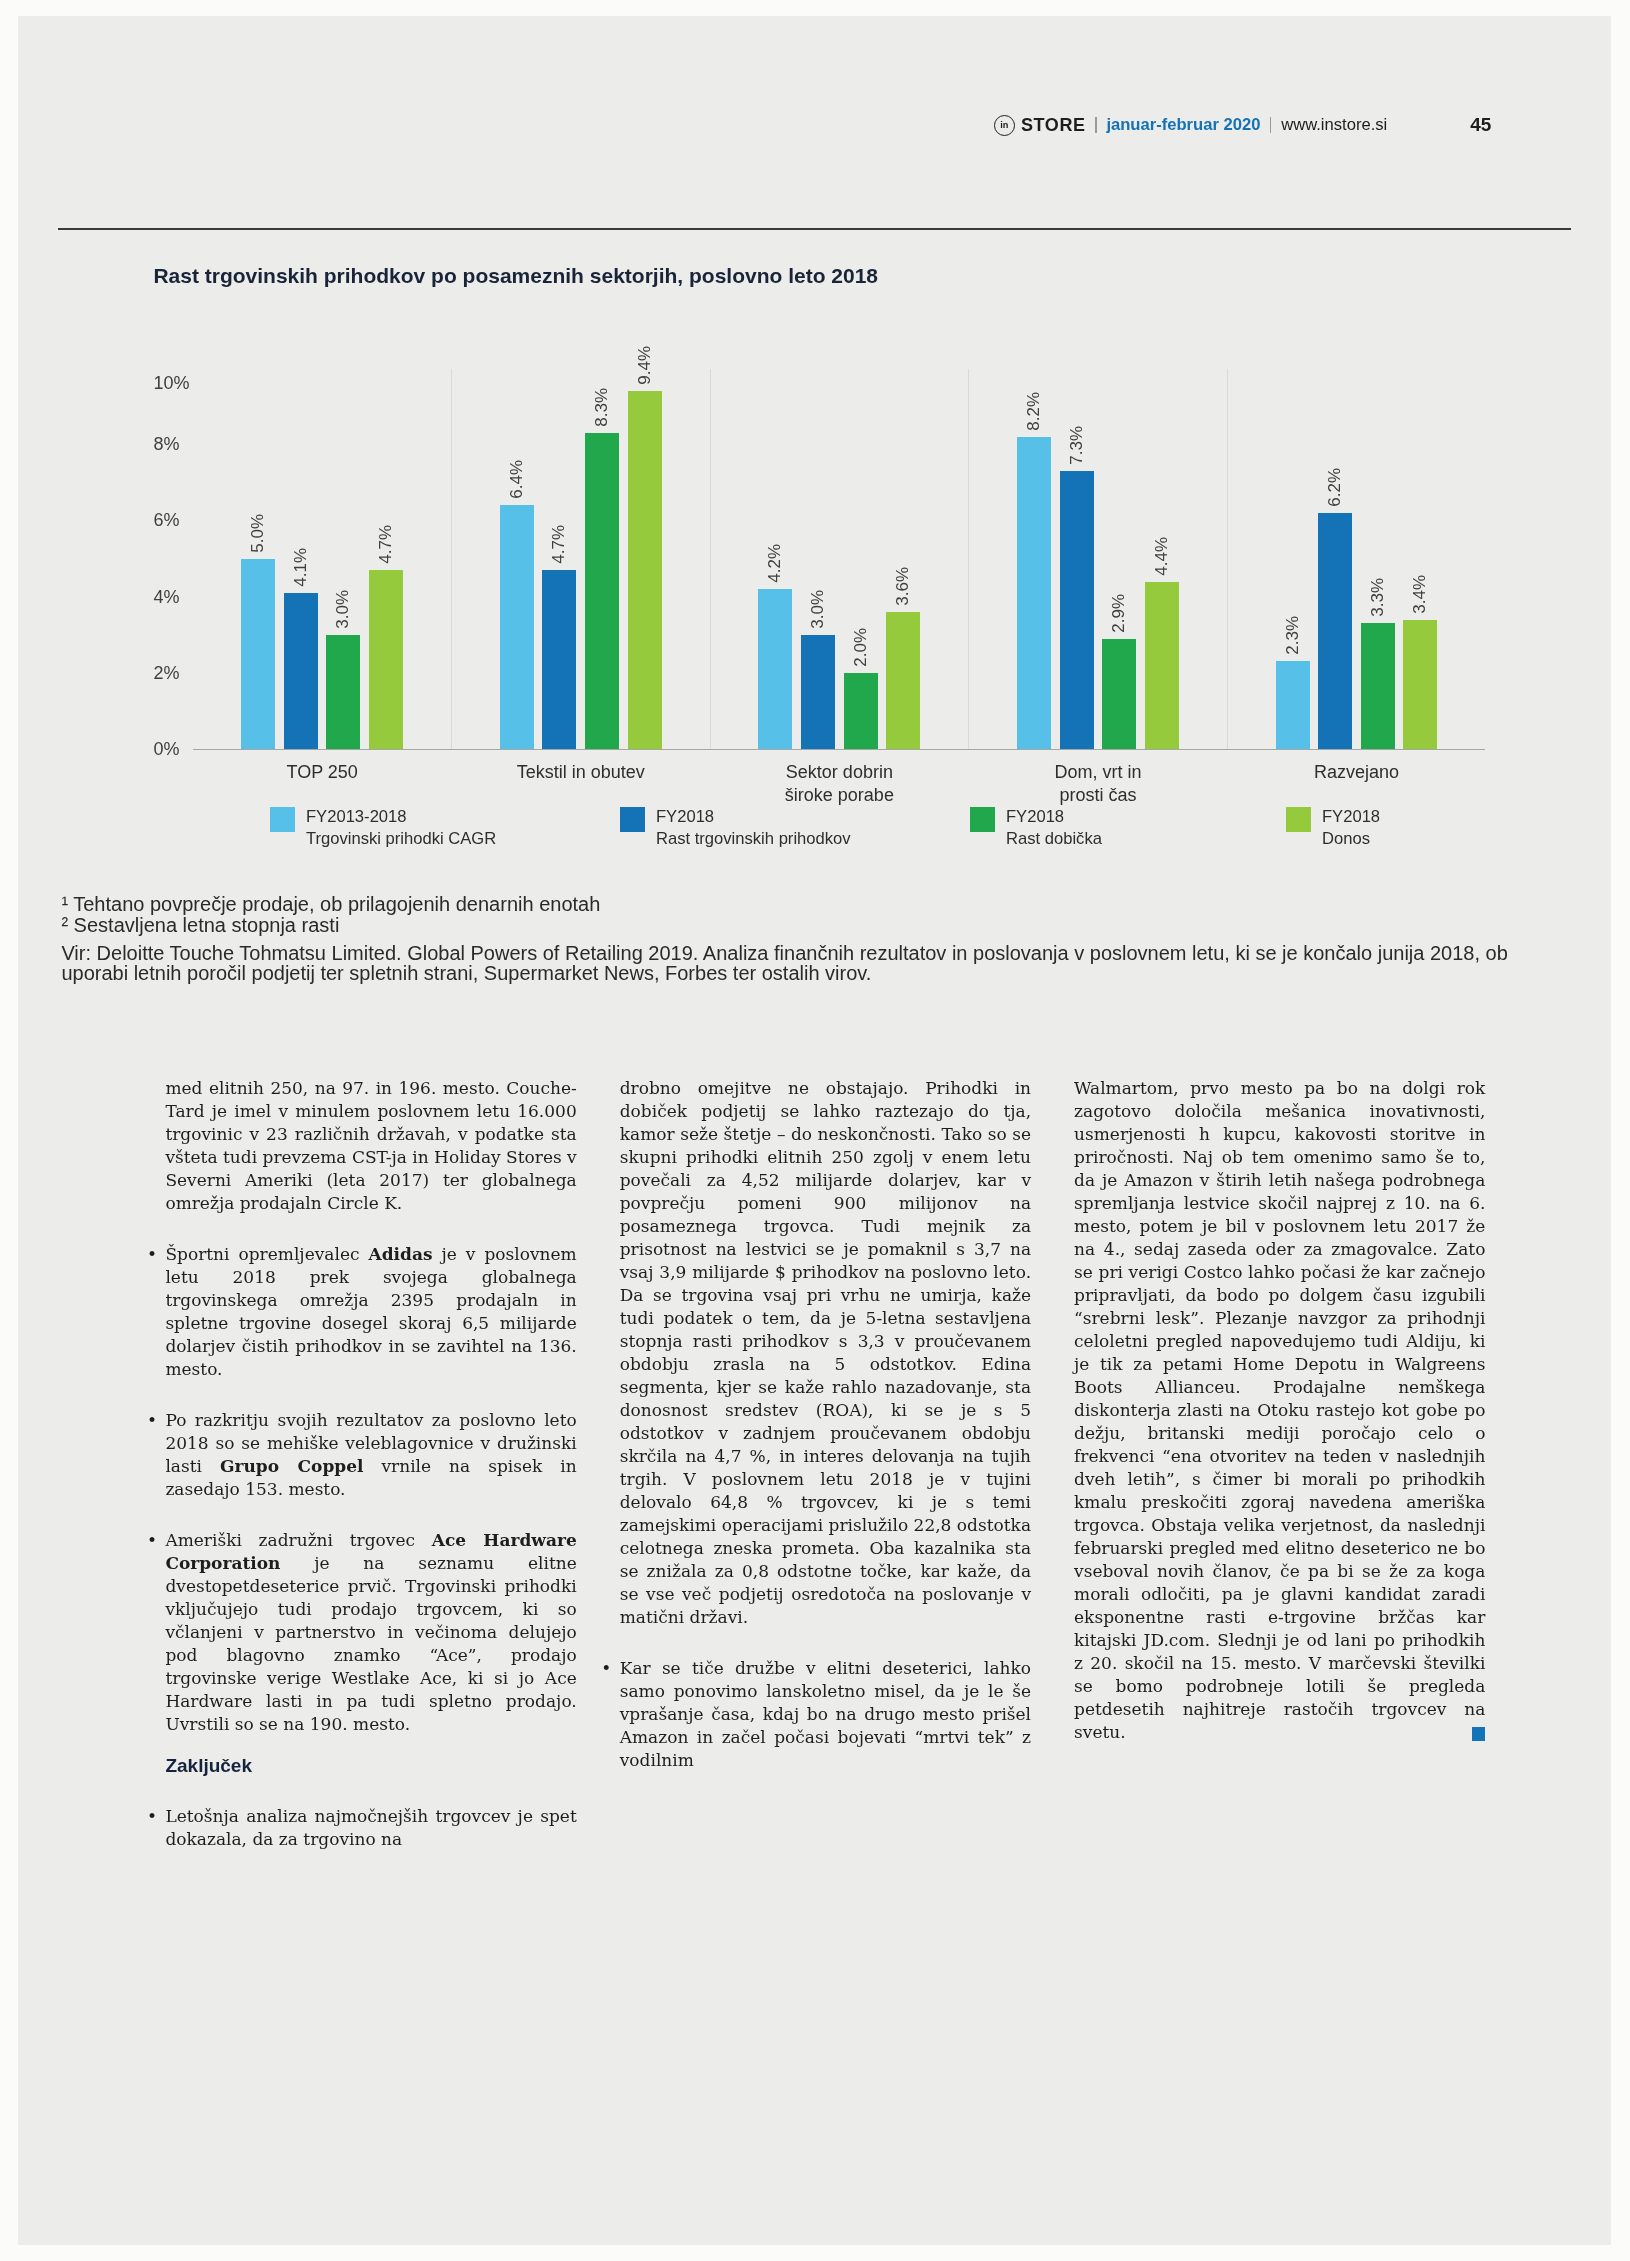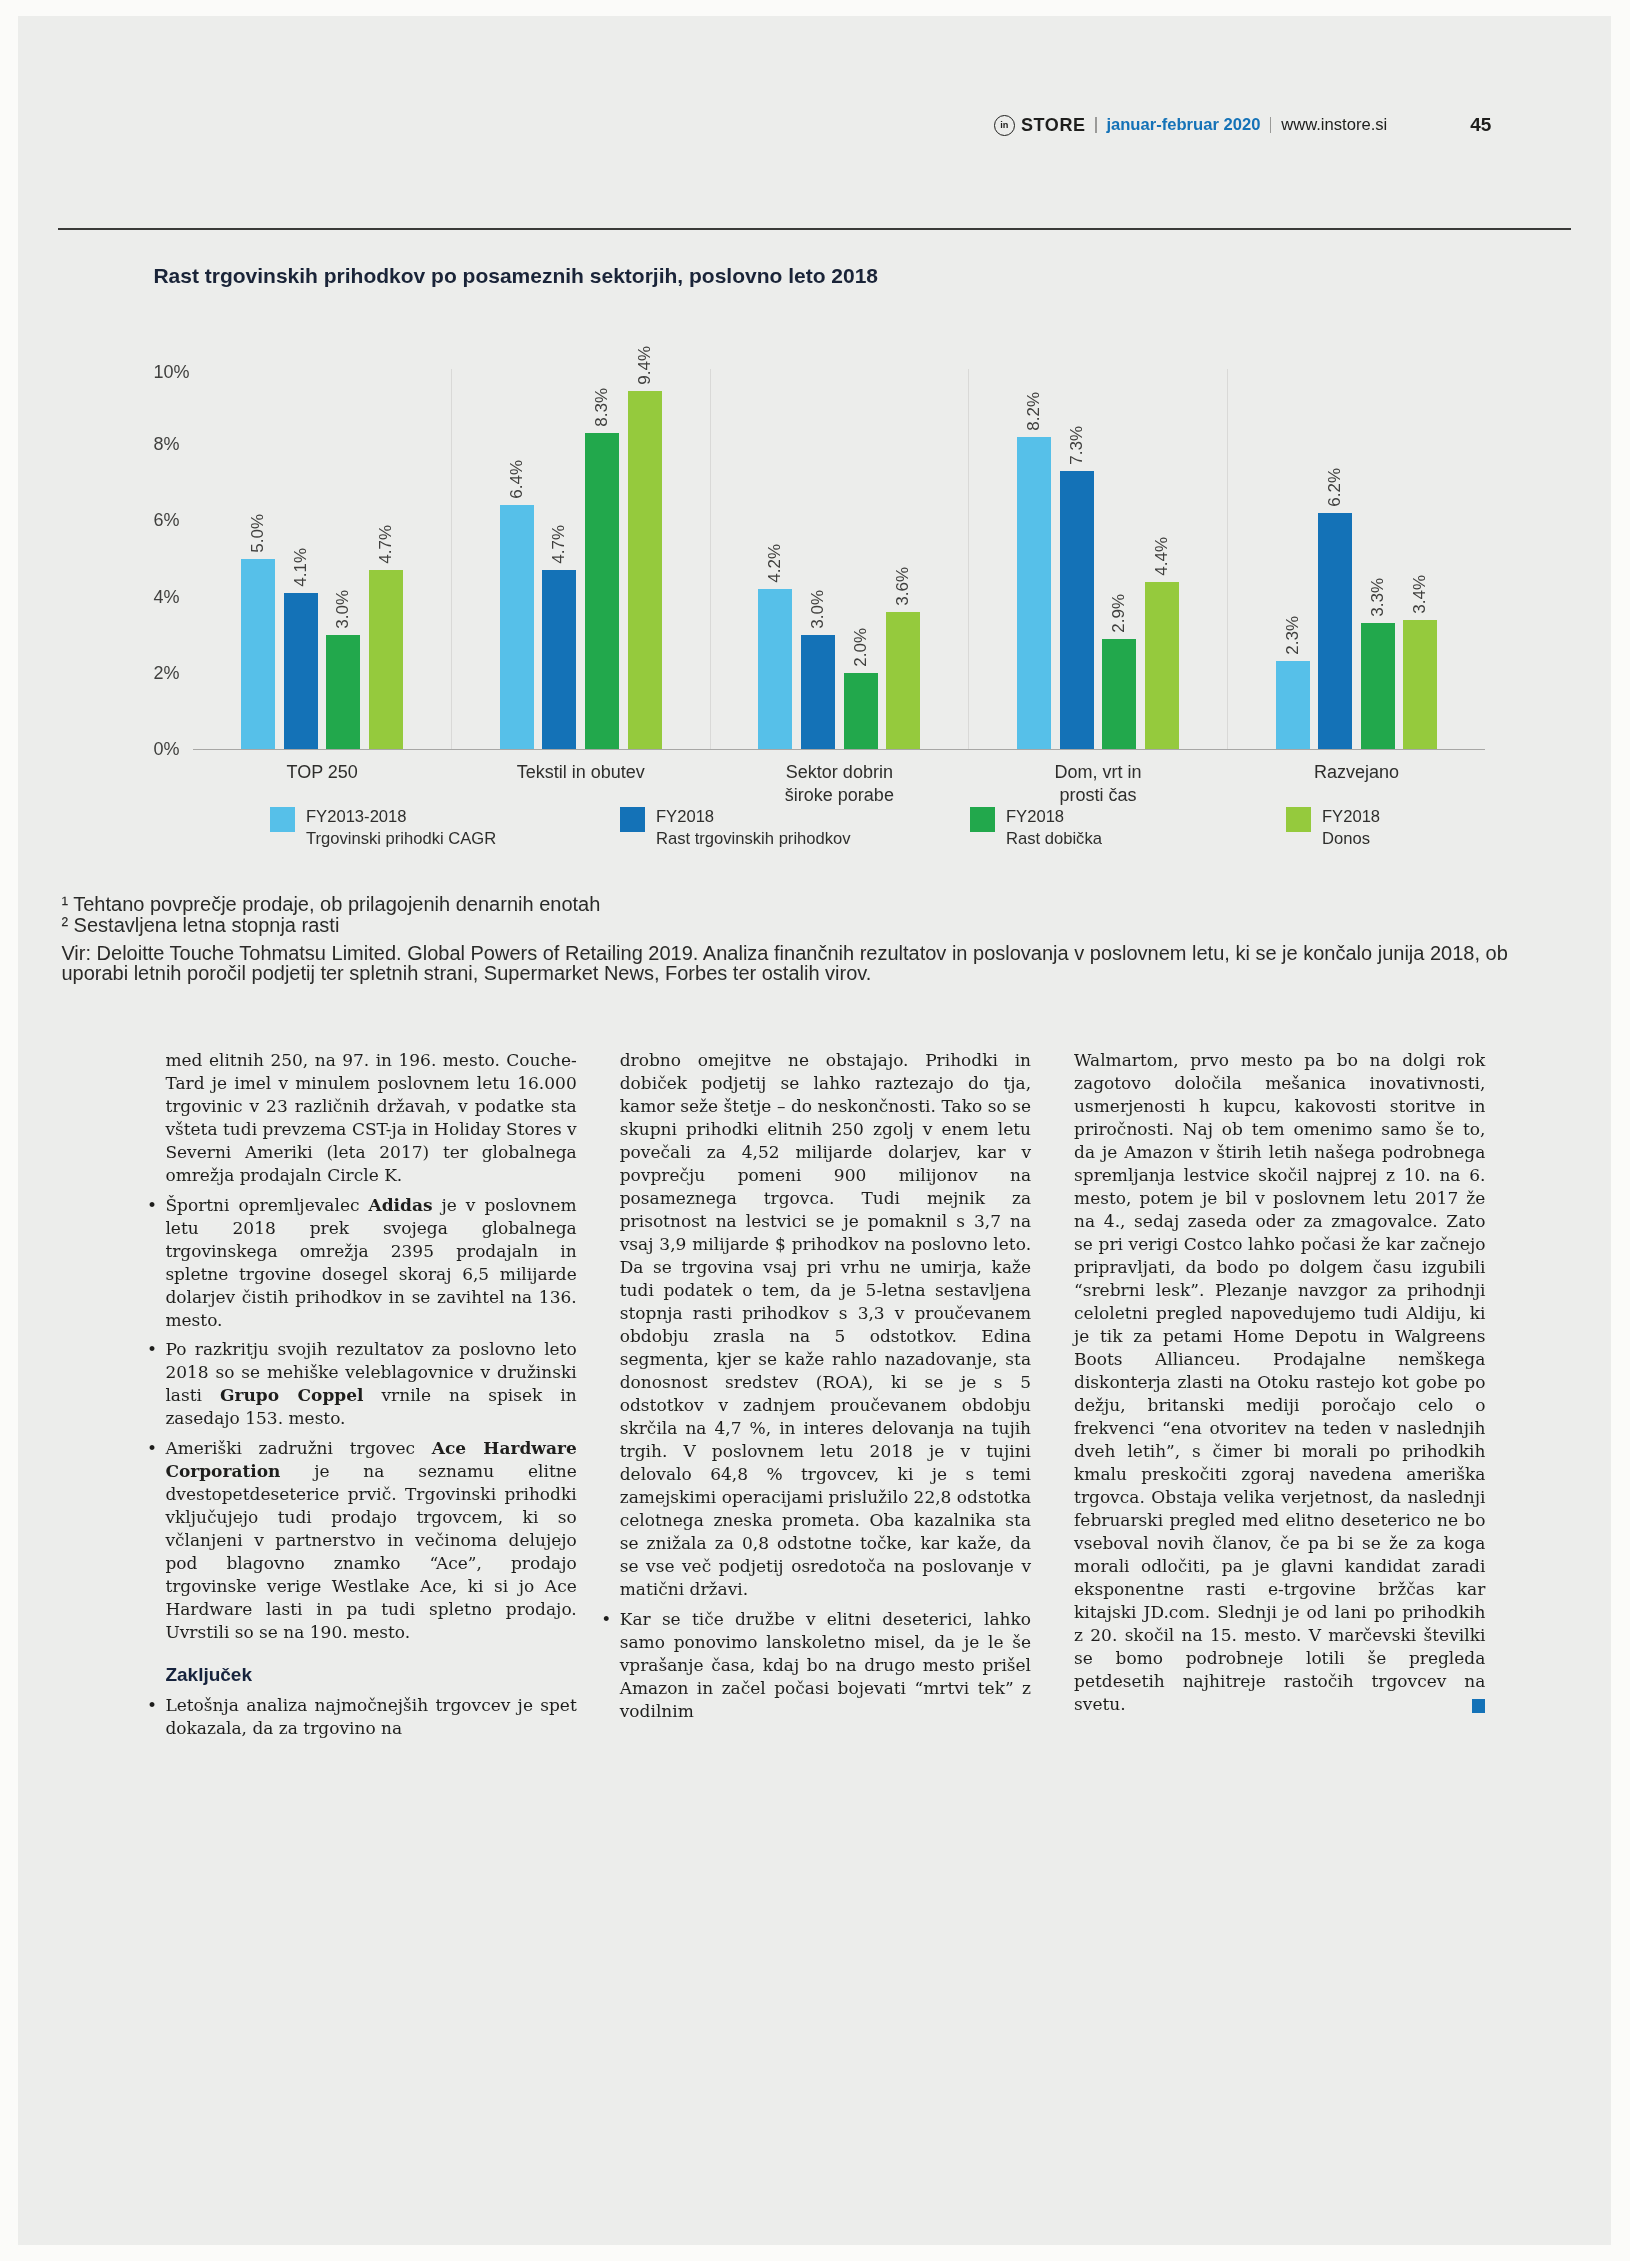--- a/index.html
+++ b/index.html
@@ -34,21 +34,21 @@
   .swatch { width:24.6px; height:24.6px; flex:0 0 24.6px; margin-right:11px; margin-top:1.2px; }
   .legend-text { font-size:16.6px; color:#2e2e2c; line-height:22px; }
 
   
   .notes { margin:44px 40px 16px 43px; font-size:20px; color:#2a2a28; line-height:21.5px; }
   .notes .source { margin-top:6.1px; line-height:20px; }
 
   
   .article { margin:66px 126px 0 147px; display:grid; grid-template-columns:repeat(3,1fr); column-gap:43px;
              font-family:"DejaVu Serif", serif; font-size:17px; line-height:23px; color:#1e1e1c; text-align:justify; hyphens:auto; }
-  .blk { margin-bottom:6.8px; }
+  .blk { margin-bottom:6.8px;margin-top:28px; }
   .bullet { position:relative; }
   .bullet::before { content:"\2022"; position:absolute; left:-18.4px; top:0; }
   .b { font-weight:bold; }
   .heading { font-family:"Liberation Sans", sans-serif; font-size:19px; color:#16233d; margin:18.4px 0 8.6px; text-align:left; }
   .para-end { position:relative; }
   .end-marker { position:absolute; right:0; bottom:3.1px; width:13.5px; height:13.5px; background:#1472b7; }
 </style>
 </head>
 <body>
 
@@ -64,21 +64,21 @@
     <span class="page-num">45</span>
   </header>
 
   <div class="rule"></div>
 
   <section>
     <h1 class="chart-title">Rast trgovinskih prihodkov po posameznih sektorjih, poslovno leto 2018</h1>
     <div class="chart-wrap">
       <div class="plot-row">
         <div class="y-axis" id="y-axis">
-            <div class="ytick" style="bottom: 367px;">10%</div>
+            <div class="ytick" style="bottom: 356px;">10%</div>
             <div class="ytick" style="bottom: 295px;">8%</div>
             <div class="ytick" style="bottom: 219px;">6%</div>
             <div class="ytick" style="bottom: 142px;">4%</div>
             <div class="ytick" style="bottom: 66px;">2%</div>
             <div class="ytick" style="bottom: -9.8px;">0%</div>
           </div>
         <div class="plot" id="plot">
             <div class="group">
               <div class="bar" style="height: 190px; background: rgb(86, 192, 233);">
                 <span class="bar-value">5.0%</span>

